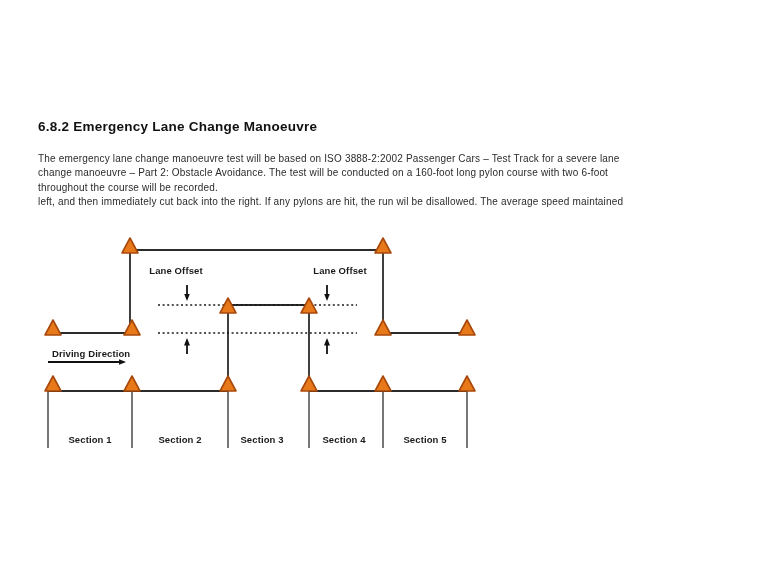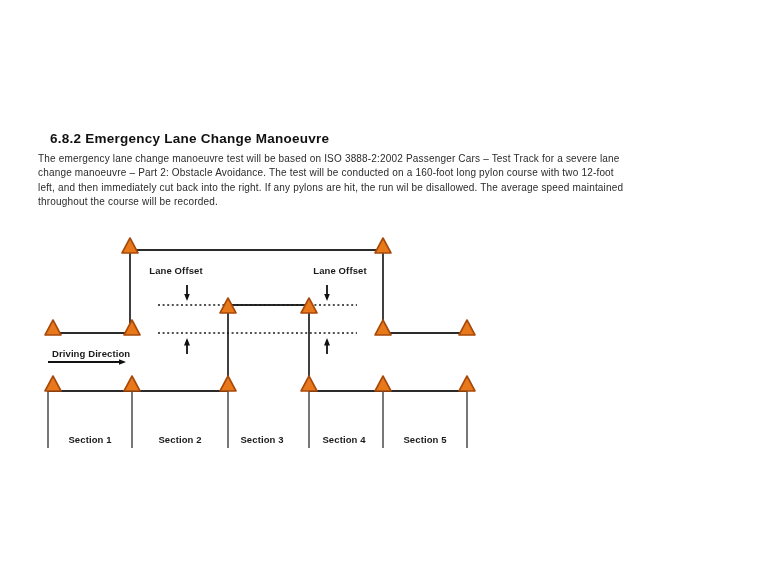--- a/index.html
+++ b/index.html
@@ -9,21 +9,21 @@
     height: 576px;
     background: #ffffff;
     overflow: hidden;
     font-family: "Liberation Sans", sans-serif;
     color: #2e2e2e;
   }
   .heading {
     position: absolute;
     left: 38px;
     top: 119px;
-    margin: 12px;
+    margin: 0;
     font-size: 13.5px;
     font-weight: bold;
     letter-spacing: 0.25px;
     color: #111;
   }
   .para {
     position: absolute;
     left: 38px;
     top: 152px;
     width: 712px;
@@ -55,23 +55,23 @@
 </style>
 </head>
 <body>
 
 <div class="page">
 
   <h1 class="heading">6.8.2 Emergency Lane Change Manoeuvre</h1>
 
   <div class="para">
     <div>The emergency lane change manoeuvre test will be based on ISO 3888-2:2002 Passenger Cars – Test Track for a severe lane</div>
-    <div>change manoeuvre – Part 2: Obstacle Avoidance. The test will be conducted on a 160-foot long pylon course with two 12-foot</div>
+    <div>change manoeuvre – Part 2: Obstacle Avoidance. The test will be conducted on a 160-foot long pylon course with two 6-foot</div>
+    <div>throughout the course will be recorded.</div>
     <div>left, and then immediately cut back into the right. If any pylons are hit, the run wil be disallowed. The average speed maintained</div>
-    <div>throughout the course will be recorded.</div>
   </div>
 
   <svg class="diagram-svg" viewBox="0 0 768 235">
     <defs>
       <marker id="ah" markerWidth="9" markerHeight="8" refX="5.5" refY="3" orient="auto" markerUnits="userSpaceOnUse">
         <path d="M0,0 L7.5,3 L0,6 Z" fill="#111"></path>
       </marker>
     </defs>
 
     <g>

